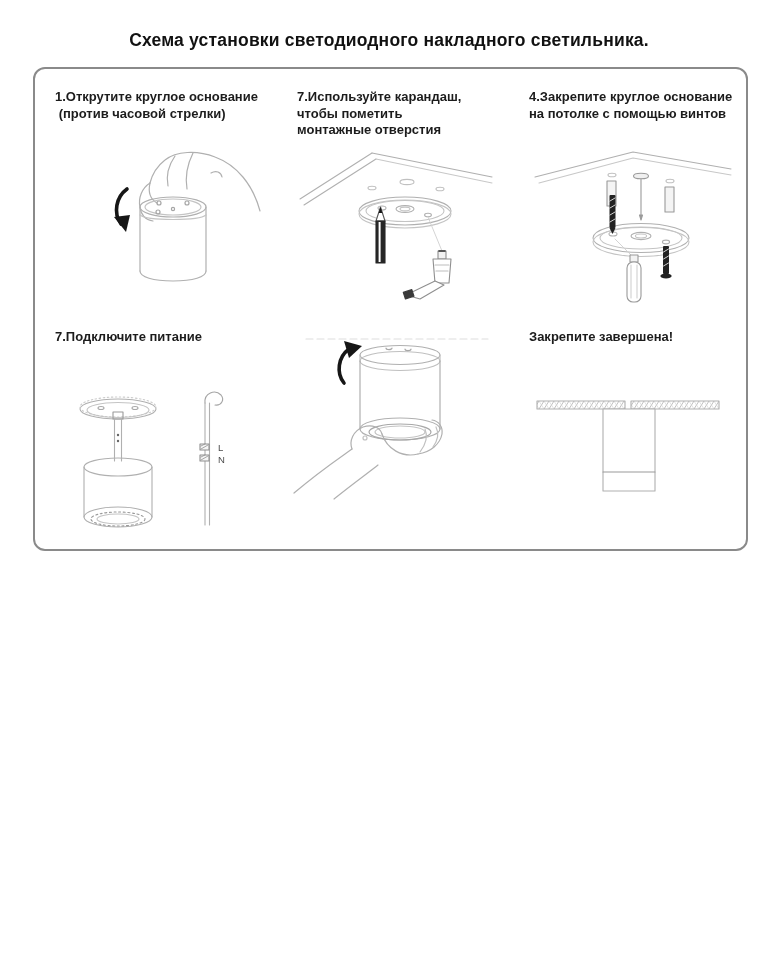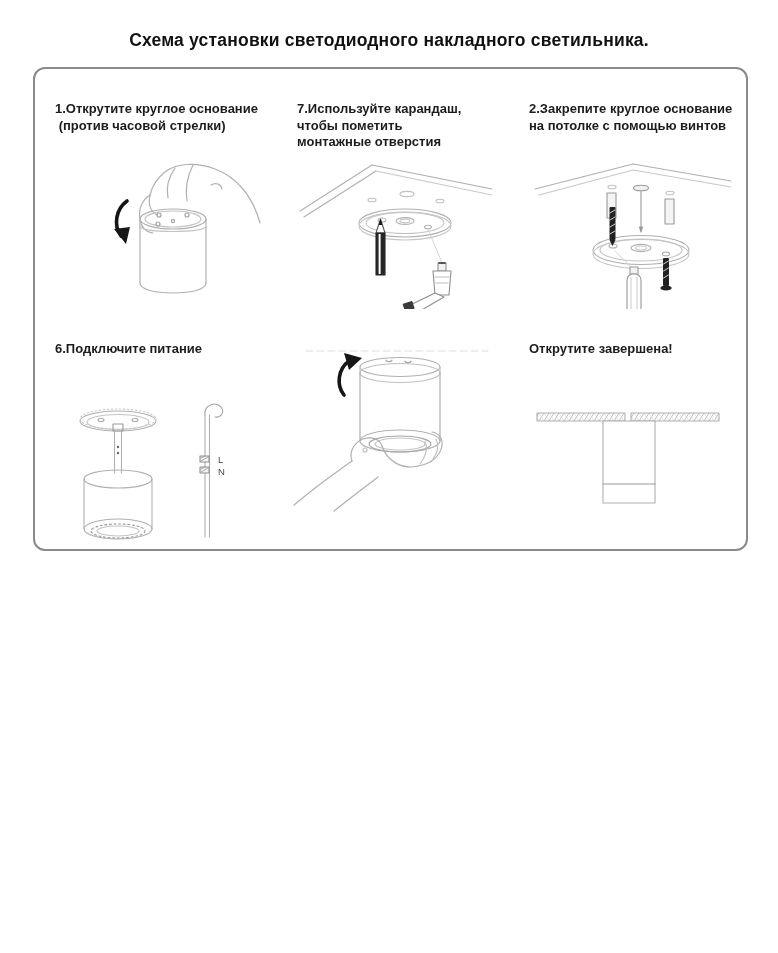--- a/index.html
+++ b/index.html
@@ -32,21 +32,21 @@
     height: 484px;
     border: 2px solid #8a8a8a;
     border-radius: 12px;
     background: #ffffff;
     display: grid;
     grid-template-columns: 1fr 1fr 1fr;
     grid-template-rows: 1fr 1fr;
   }
   .step-cell {
     position: relative;
-    padding: 32px 8px 0 20px;
+    padding: 20px 8px 0 20px;
     overflow: hidden;
   }
   .step-label {
     font-size: 13px;
     line-height: 1.28;
     font-weight: bold;
     white-space: pre-wrap;
     color: #1c1c1c;
     min-height: 52px;
   }
@@ -146,21 +146,21 @@
           <polygon points="141,114 159,114 157,138 143,138" fill="#ffffff"></polygon>
           <path d="M143,120 L157,120" stroke="#bdbdbd"></path>
           <path d="M144,126 L156,126" stroke="#bdbdbd"></path>
           <polygon points="143,136 152,140 128,154 114,150" fill="#ffffff"></polygon>
           <rect x="112" y="146" width="9" height="7" fill="#3a3a3a" stroke="#3a3a3a" transform="rotate(-18 116 149)"></rect>
         </g>
       </svg>
     </div>
 
     <div class="step-cell cell-3">
-      <div class="step-label">2.Закрепите круглое основание
+      <div class="step-label">4.Закрепите круглое основание
 на потолке с помощью винтов</div>
       <svg class="illus" width="210" height="162" viewBox="0 0 210 162" fill="none" stroke="#b0b0b0" stroke-width="1.1" stroke-linecap="round" stroke-linejoin="round">
 
         <g>
           <path d="M6,32 L104,7 L202,24"></path>
           <path d="M10,38 L104,13 L202,30" stroke="#c8c8c8"></path>
         </g>
 
         <g stroke="#9a9a9a">
           <ellipse cx="83" cy="30" rx="4" ry="1.8" stroke="#c0c0c0"></ellipse>
@@ -194,21 +194,21 @@
         <g stroke="#9a9a9a">
           <path d="M104,112 L86,94" stroke="#cfcfcf" stroke-width="0.9"></path>
           <rect x="101" y="110" width="8" height="7" fill="#f2f2f2"></rect>
           <rect x="98" y="117" width="14" height="40" rx="6" fill="#ffffff"></rect>
           <path d="M102,120 L102,153 M108,120 L108,153" stroke="#d0d0d0"></path>
         </g>
       </svg>
     </div>
 
     <div class="step-cell cell-4">
-      <div class="step-label">6.Подключите питание</div>
+      <div class="step-label">7.Подключите питание</div>
       <svg class="illus" width="210" height="168" viewBox="0 0 210 168" fill="none" stroke="#b0b0b0" stroke-width="1.1" stroke-linecap="round" stroke-linejoin="round">
 
         <g>
           <ellipse cx="63" cy="24" rx="38" ry="10"></ellipse>
           <ellipse cx="63" cy="22" rx="38" ry="10" stroke="#cccccc" stroke-dasharray="1.5 2.5"></ellipse>
           <ellipse cx="63" cy="25" rx="31" ry="7.5" stroke="#c4c4c4"></ellipse>
           <ellipse cx="46" cy="23" rx="3" ry="1.5" stroke="#a8a8a8"></ellipse>
           <ellipse cx="80" cy="23" rx="3" ry="1.5" stroke="#a8a8a8"></ellipse>
           <rect x="58" y="27" width="10" height="7" stroke="#9a9a9a"></rect>
           <path d="M59.5,34 L59.5,76 M66.5,34 L66.5,76"></path>
@@ -266,21 +266,21 @@
           <path d="M90,101 C95,116 110,125 126,121"></path>
           <path d="M126,121 C139,119 148,111 150,101 C151,94 147,88 140,87"></path>
           <path d="M128,119 C134,111 136,103 133,96" stroke="#c0c0c0"></path>
           <path d="M141,114 C146,107 147,100 144,94" stroke="#c0c0c0"></path>
           <circle cx="73" cy="105" r="2" stroke="#c0c0c0"></circle>
         </g>
       </svg>
     </div>
 
     <div class="step-cell cell-6">
-      <div class="step-label">Открутите завершена!</div>
+      <div class="step-label">Закрепите завершена!</div>
       <svg class="illus" width="210" height="162" viewBox="0 0 210 162" fill="none" stroke="#b0b0b0" stroke-width="1.1" stroke-linecap="round" stroke-linejoin="round">
         <defs>
           <pattern id="hatch" width="5" height="8" patternUnits="userSpaceOnUse">
             <path d="M0,8 L5,0" stroke="#b8b8b8" stroke-width="0.9"></path>
             <path d="M0,0 L5,8" stroke="#d6d6d6" stroke-width="0.7"></path>
           </pattern>
         </defs>
 
         <g>
           <rect x="8" y="16" width="88" height="8" fill="url(#hatch)" stroke="#b0b0b0"></rect>

